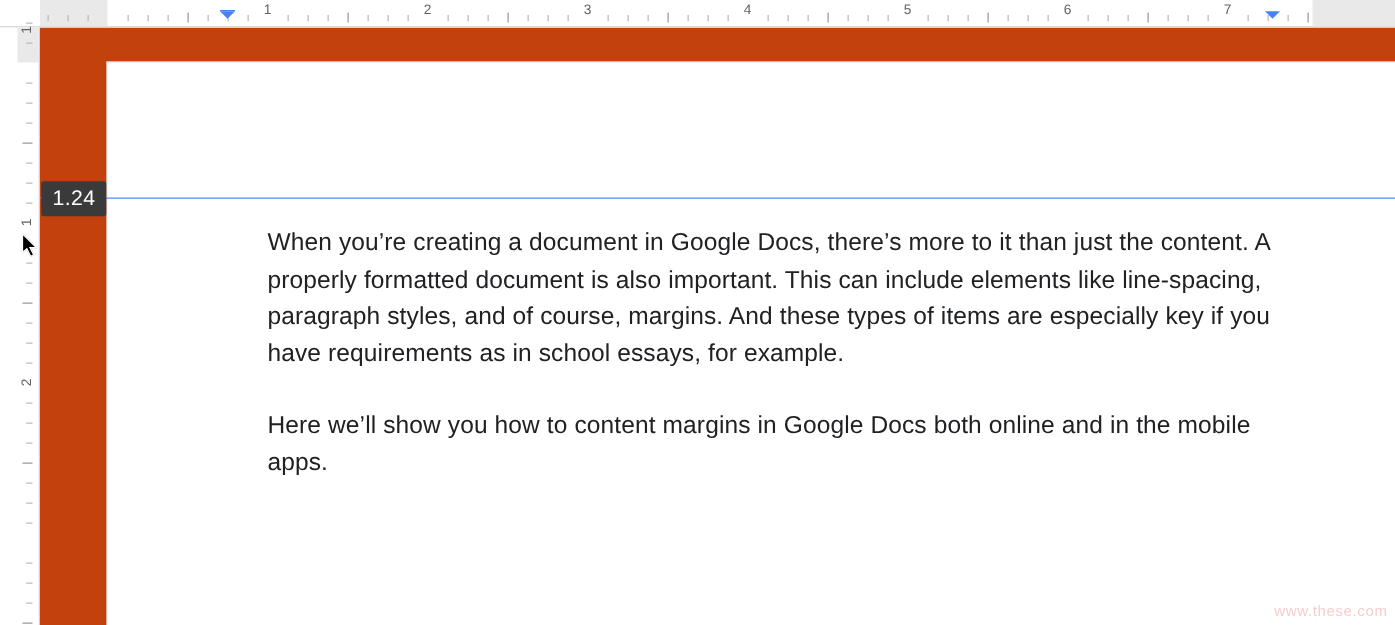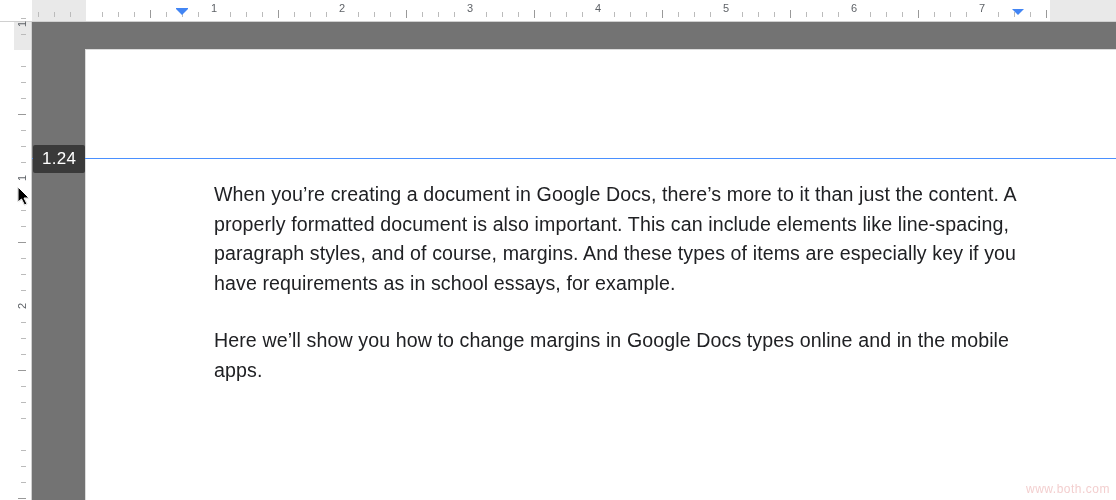--- a/index.html
+++ b/index.html
@@ -83,21 +83,21 @@
   }
   .v-ruler-shade-top {
     position: absolute; left:14px; right:0; top:0; height:28px; 
     background:#e9e9e9;
   }
 
   
   .canvas {
     position: absolute;
     top: 22px; left: 32px; right: 0; bottom: 0;
-    background: #737373;
+    background: #c2410c;
     overflow: hidden;
   }
   .page {
     position: absolute;
     top: 28px; 
     left: 54px; 
     width: 1030px; 
     min-height: 600px;
     background: #fff;
     box-shadow: 0 0 0 1px #dcdcdc;
@@ -280,18 +280,18 @@
 <div class="cursor-arrow">
   <svg width="16" height="22" viewBox="0 0 16 22">
     <path d="M1 1 L1 16 L4.5 13 L7.5 19 L10 18 L7 12 L12 12 Z" fill="#000" stroke="#fff" stroke-width="1"></path>
   </svg>
 </div>
 
 <div class="canvas">
   <div class="page">
     <div class="page-content">
       <div class="paragraph">When you’re creating a document in Google Docs, there’s more to it than just the content. A properly formatted document is also important. This can include elements like line-spacing, paragraph styles, and of course, margins. And these types of items are especially key if you have requirements as in school essays, for example.</div>
-      <div class="paragraph">Here we’ll show you how to change margins in Google Docs types online and in the mobile apps.</div>
+      <div class="paragraph">Here we’ll show you how to content margins in Google Docs both online and in the mobile apps.</div>
     </div>
   </div>
 </div>
 
-<div class="watermark">www.both.com</div>
+<div class="watermark">www.these.com</div>
 
 </body></html>

